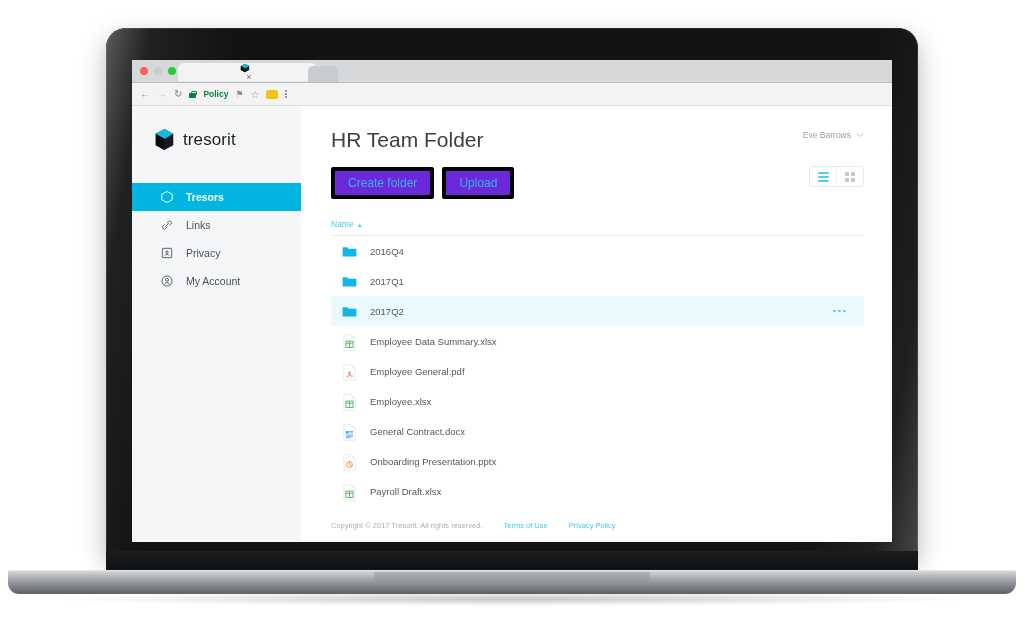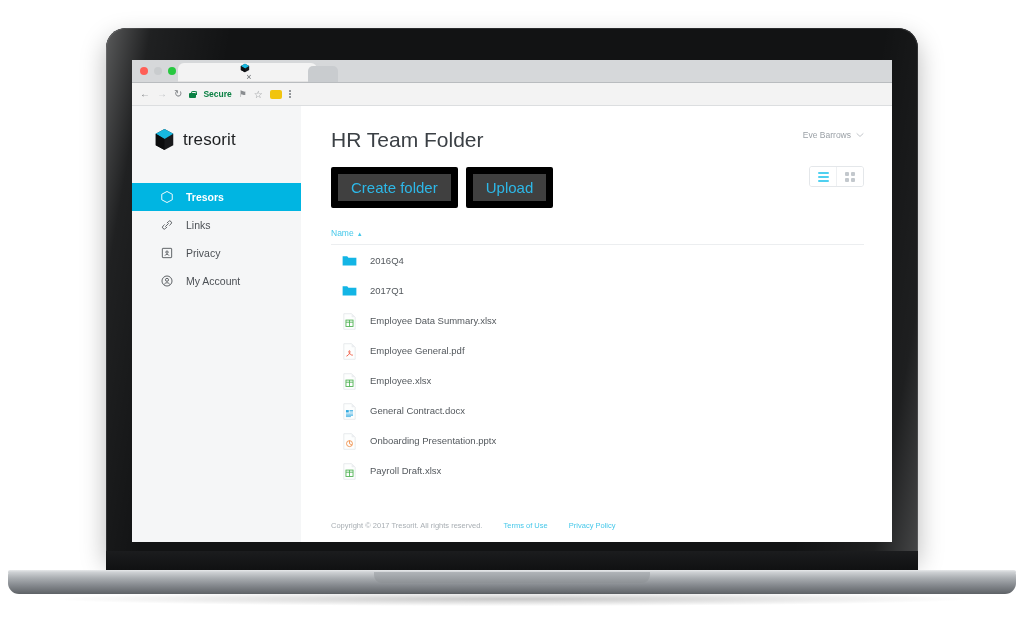--- a/index.html
+++ b/index.html
@@ -122,21 +122,21 @@
   .nav-item .ic{width:14px;height:14px;flex:0 0 14px;display:flex;align-items:center;justify-content:center;}
 
   .content{flex:1;position:relative;padding:22px 28px 0 30px;background:#fff;}
   .breadcrumb{font-size:8.5px;color:#9aa0a6;margin-bottom:7px;}
   .breadcrumb a{color:#46c8ea;text-decoration:none;}
   .breadcrumb .sep{color:#b9bec3;margin:0 3px;}
   .breadcrumb .cur{color:#5b6166;}
   .page-title{font-size:21px;color:#3b4045;font-weight:normal;margin:0 0 16px 0;line-height:1.1;}
   .actions{display:flex;gap:8px;}
   .btn{
-    border:7px solid #000000;background:#404040;color:#2db8e8;font-size:15px;
+    border:4px solid #000000;background:#6d28d9;color:#2db8e8;font-size:12px;
     padding:6px 13px;border-radius:2px;cursor:pointer;line-height:1;
   }
   .user-menu{
     position:absolute;right:28px;top:24px;font-size:8.5px;color:#9aa0a6;display:flex;align-items:center;gap:5px;
   }
   .caret{font-size:7px;color:#b3b8bd;}
   .viewtoggle{
     position:absolute;right:28px;top:60px;display:flex;border:1px solid #e4e7ea;border-radius:3px;overflow:hidden;
   }
   .vt{width:26px;height:19px;display:flex;align-items:center;justify-content:center;background:#fff;cursor:pointer;}
@@ -190,21 +190,21 @@
           <span class="tab-close">×</span>
         </div>
         <div class="tab-ghost"></div>
       </div>
 
       <div class="omnibar">
         <span class="nav-ico">←</span>
         <span class="nav-ico dim">→</span>
         <span class="nav-ico">↻</span>
         <span class="lock"></span>
-        <span class="secure">Secure</span>
+        <span class="secure">Policy</span>
         <span class="bar-right">
           <span class="pin-ico">⚑</span>
           <span class="star-ico">☆</span>
           <span class="ext-badge"></span>
           <span class="kebab">
               <i></i>
               <i></i>
               <i></i>
             </span>
         </span>
@@ -318,20 +318,33 @@
 
             <div class="row">
               <span class="ico">
                 <svg viewBox="0 0 24 20" width="15" height="13">
                     <path d="M1 3.2h7.3l2 2.4H23V18H1z" fill="#13b5e5"></path>
                   </svg>
               </span>
               <span class="label">2017Q1</span>
             </div>
 
+            <div class="row selected">
+              <span class="ico">
+                <svg viewBox="0 0 24 20" width="15" height="13">
+                    <path d="M1 3.2h7.3l2 2.4H23V18H1z" fill="#13b5e5"></path>
+                  </svg>
+              </span>
+              <span class="label">2017Q2</span>
+              <span class="dots">
+                  <i></i>
+                  <i></i>
+                  <i></i>
+                </span>
+            </div>
 
             <div class="row">
               <span class="ico">
                 <svg viewBox="0 0 20 24" width="15" height="17">
                   <path d="M2 1h11l5 5v17H2z" fill="#fdfefe" stroke="#dfe3e6" stroke-width="1"></path>
                   <path d="M13 1l5 5h-5z" fill="#eceff1"></path>
                   <rect x="5" y="10" width="10" height="9" fill="none" stroke="#4cb050" stroke-width="1.2"></rect>
                   <path d="M5 13h10M10 10v9" stroke="#4cb050" stroke-width="1.2"></path>
                 </svg>
               </span>

